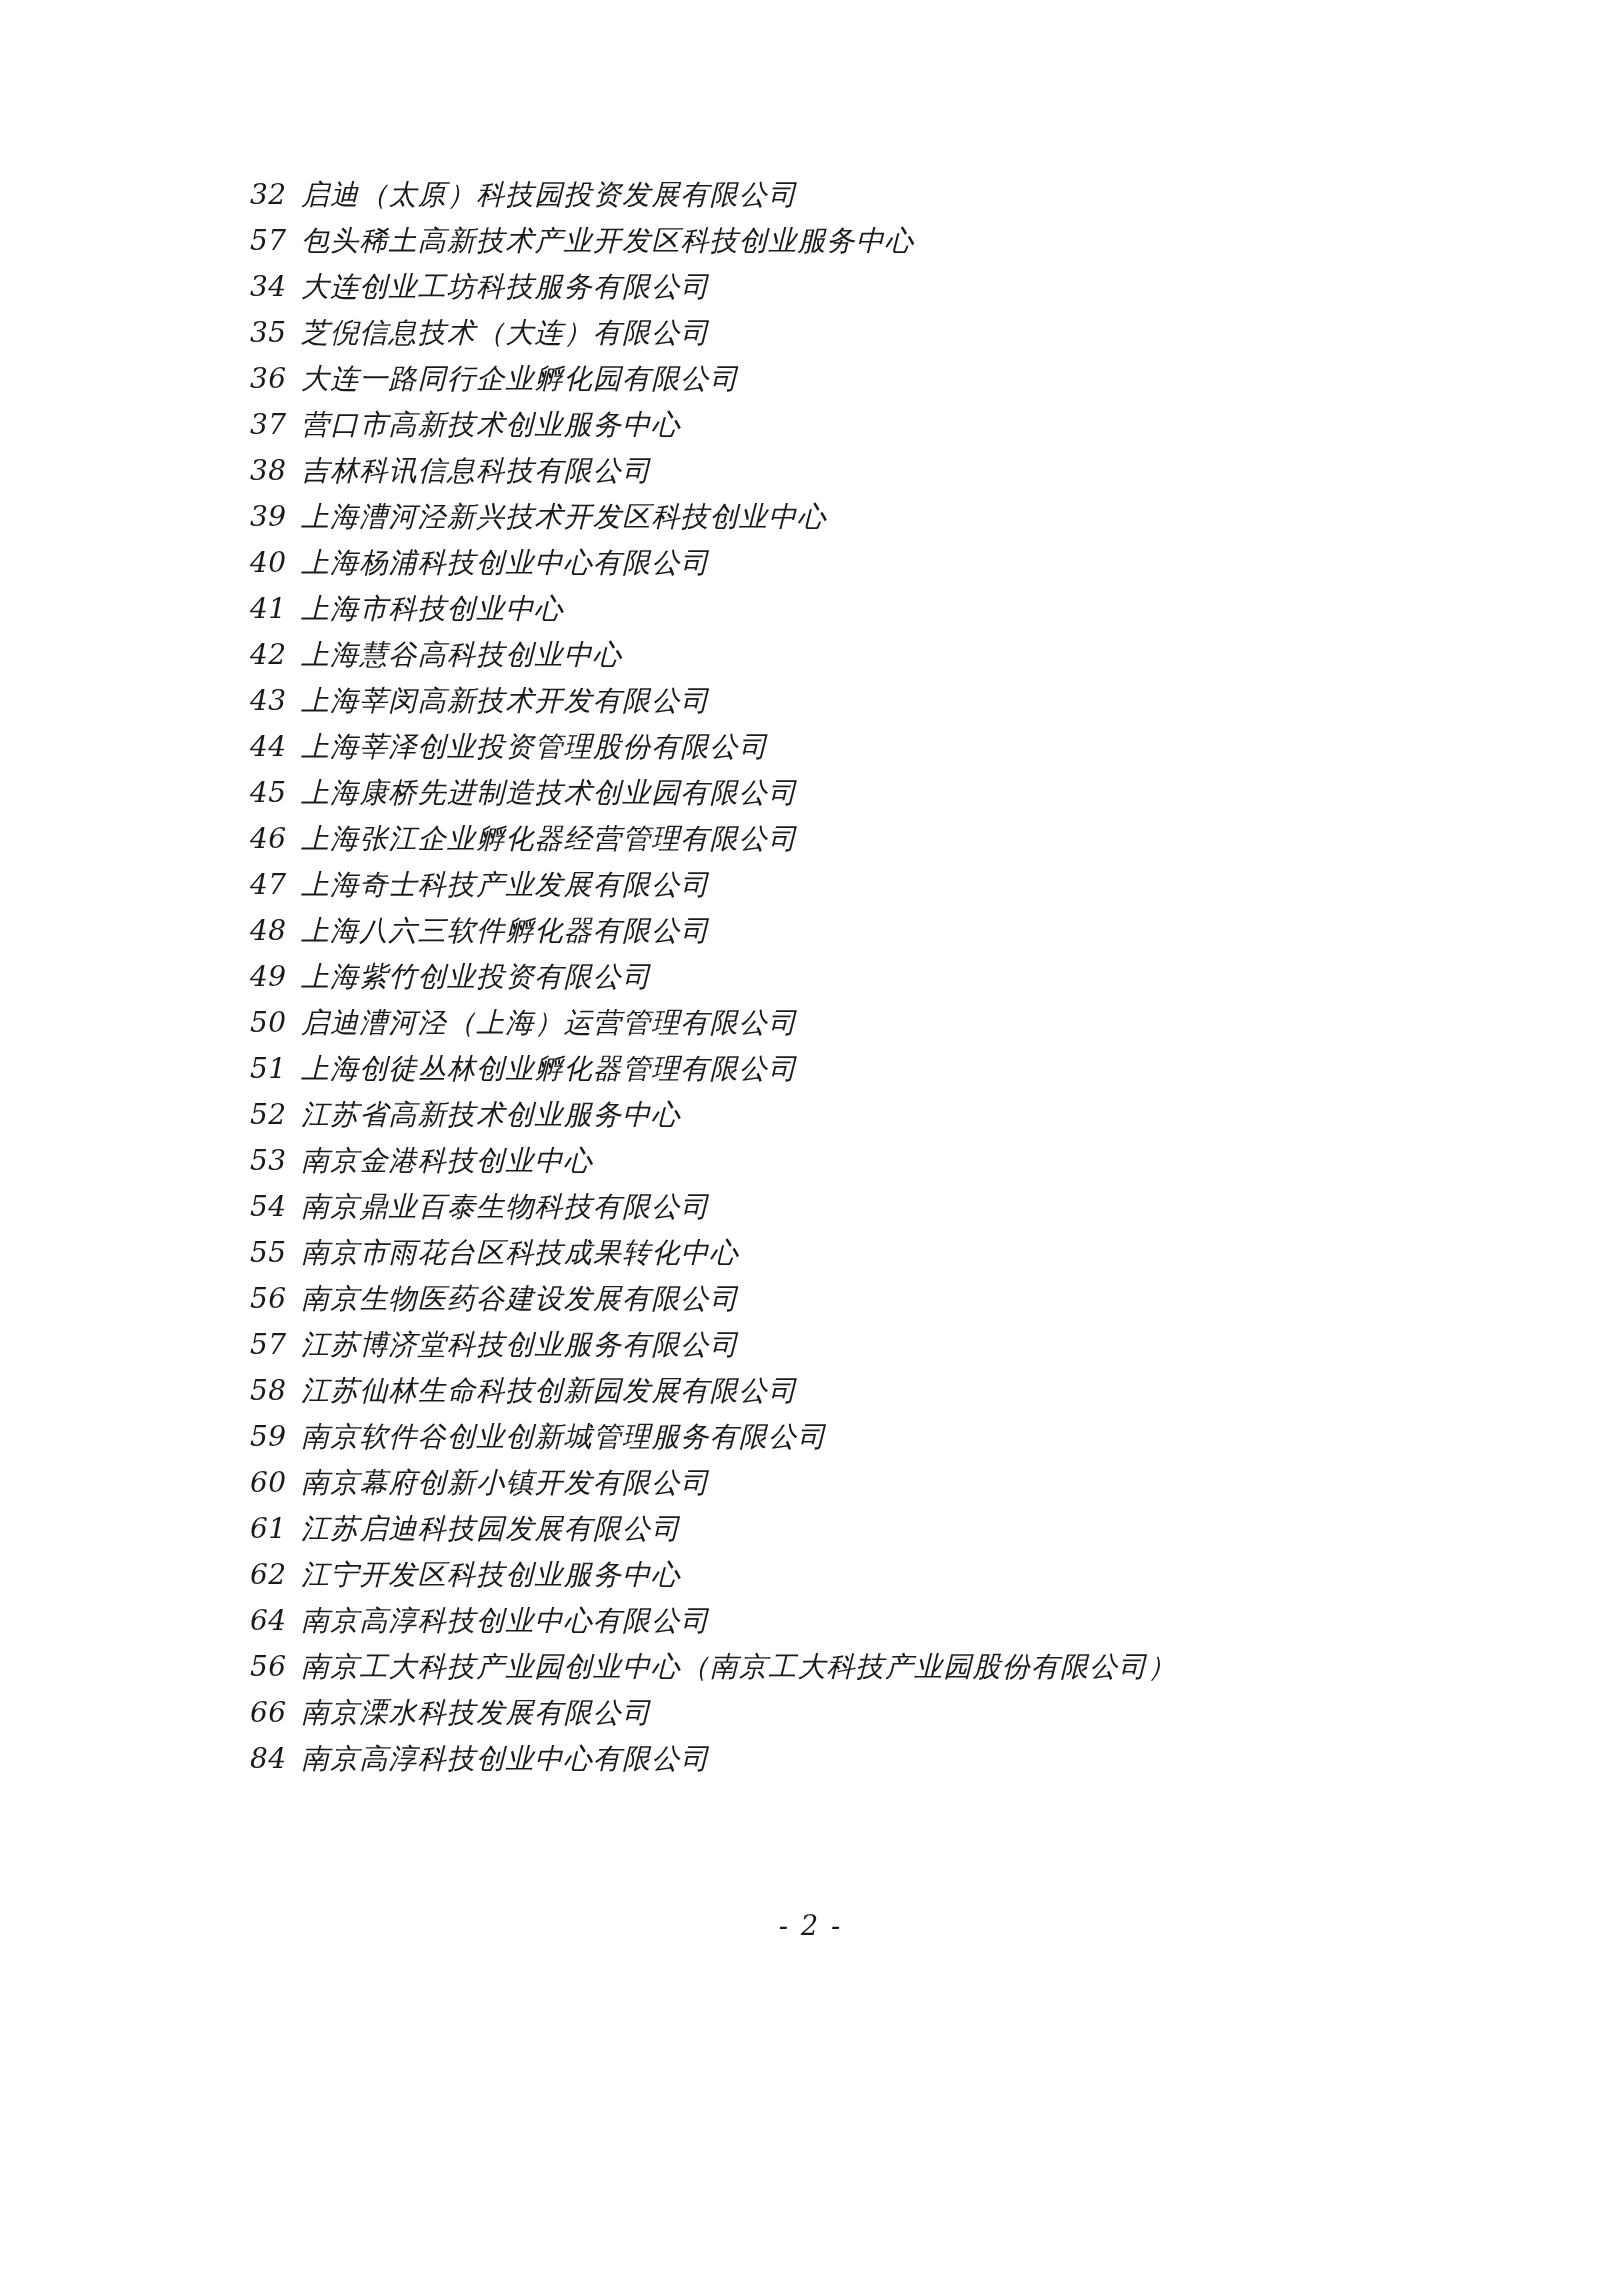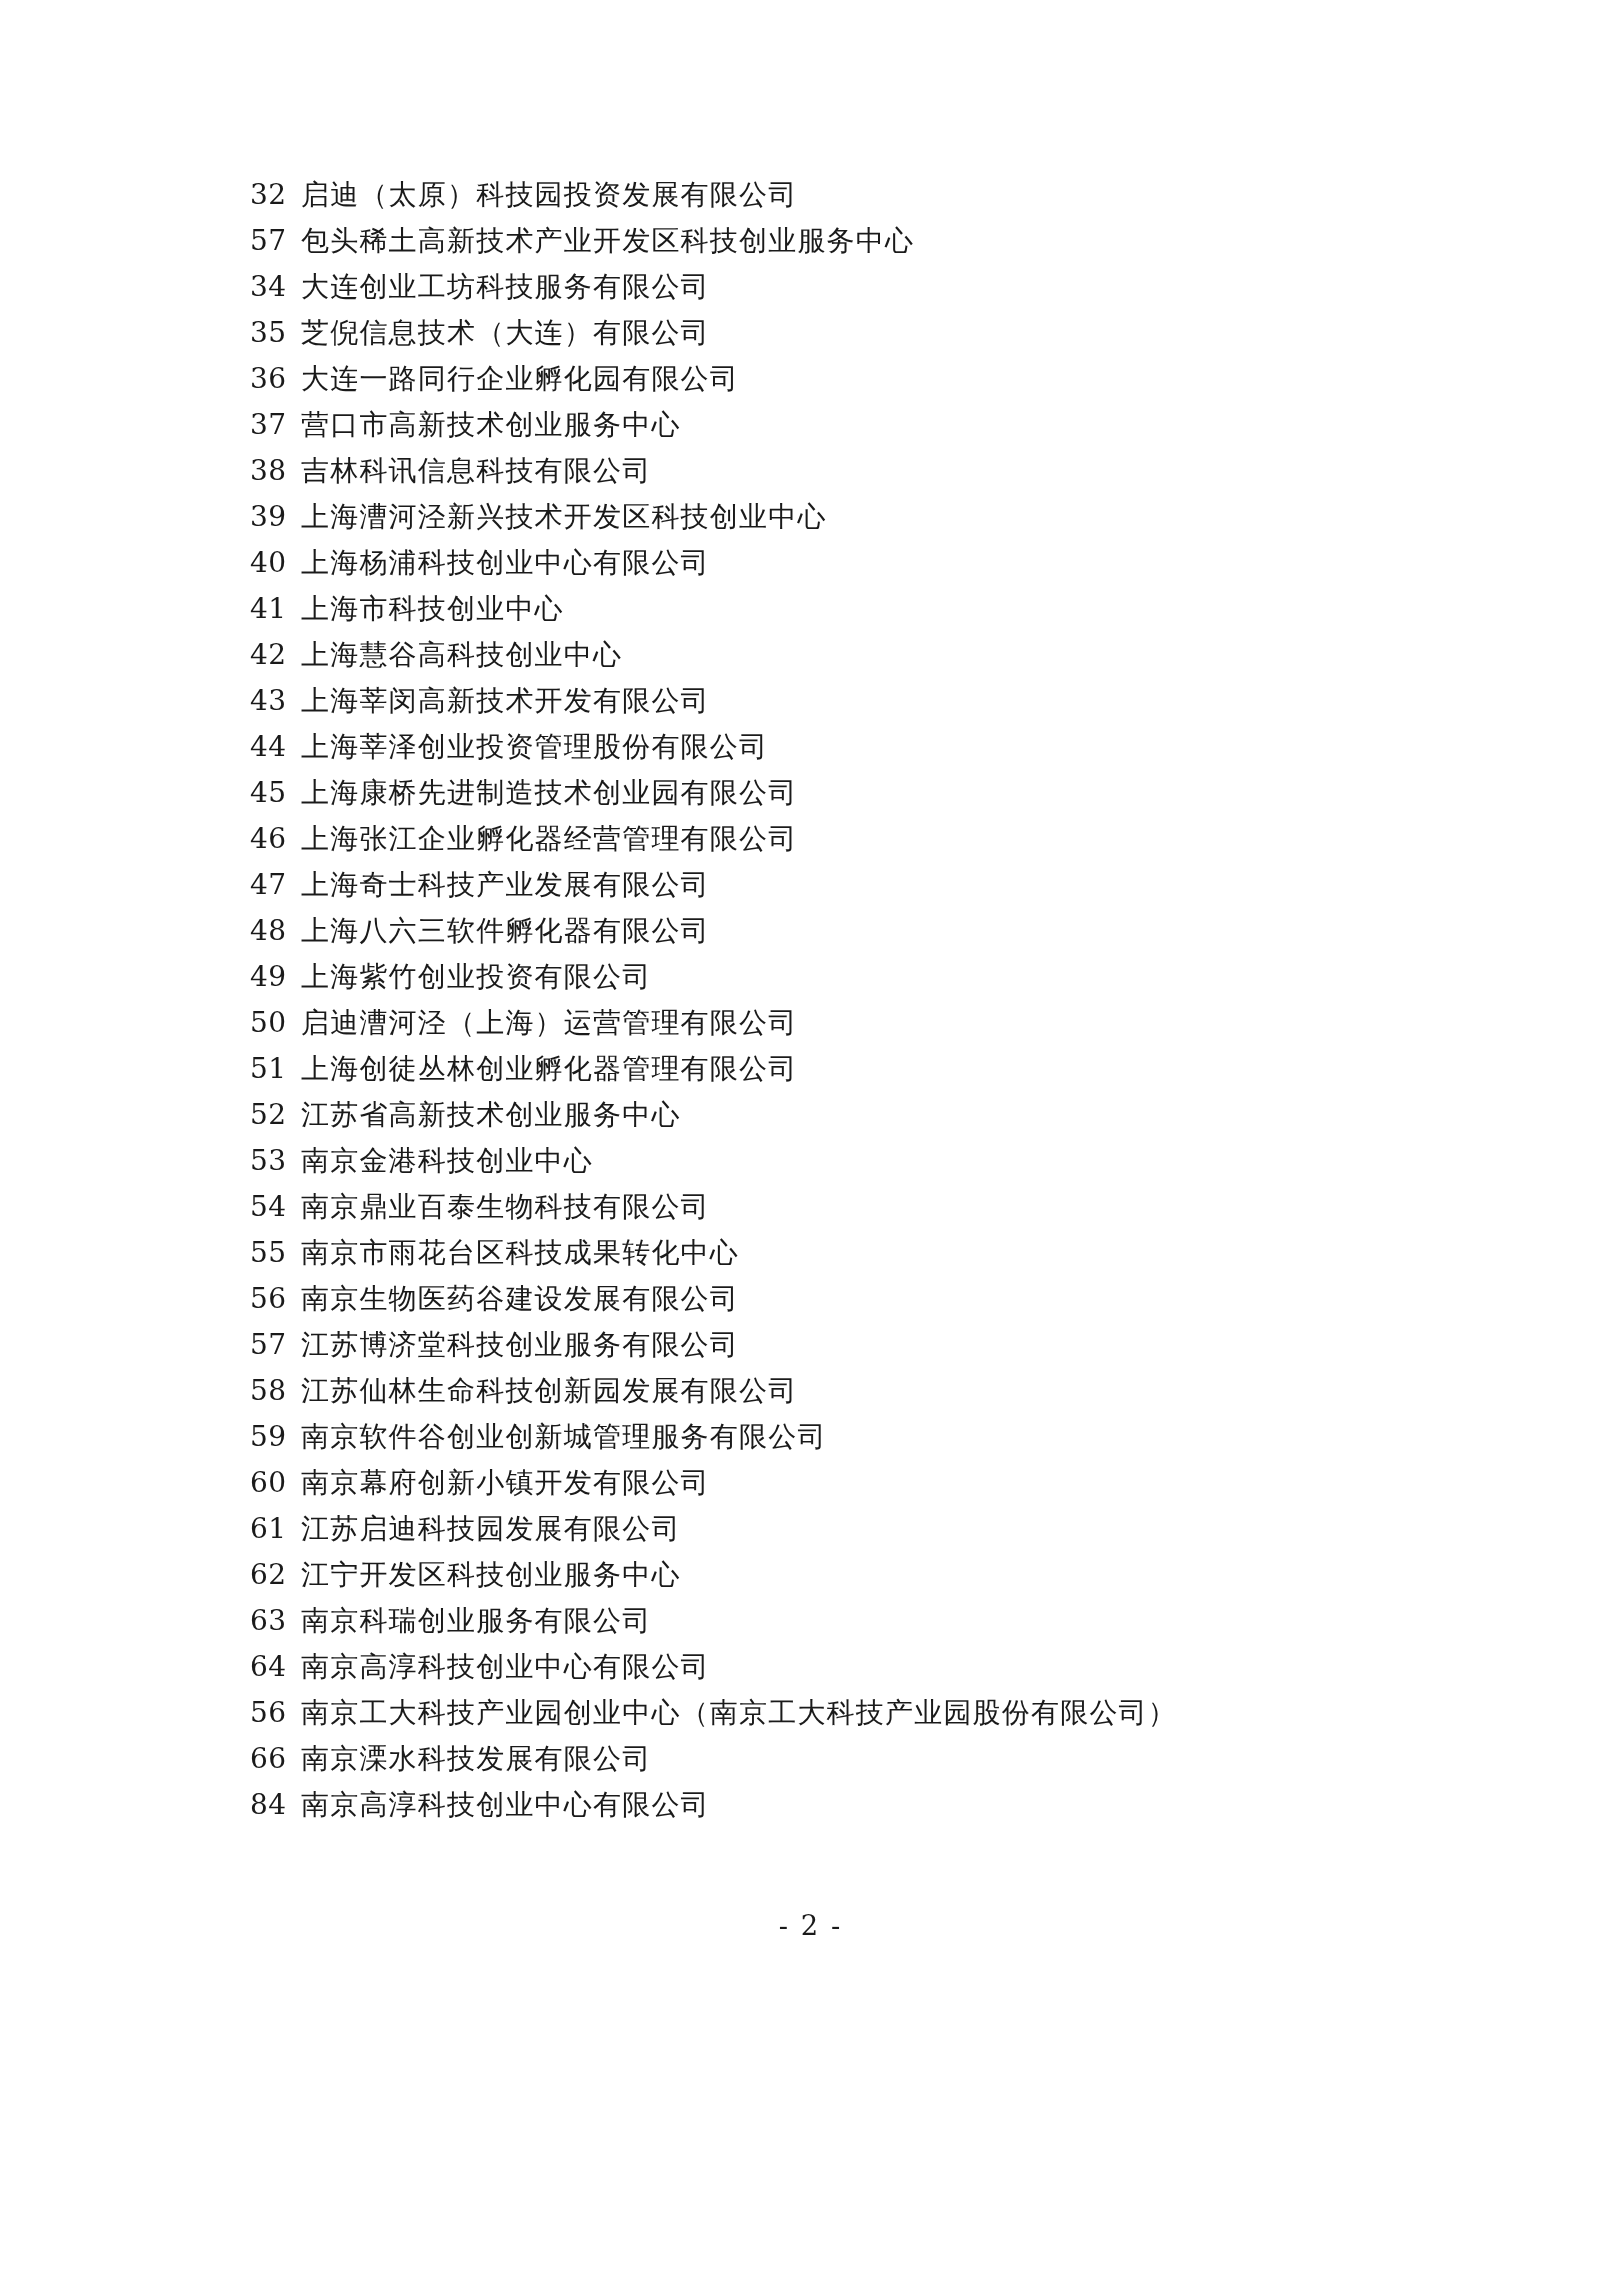--- a/index.html
+++ b/index.html
@@ -16,20 +16,21 @@
     overflow: hidden;
   }
   .page {
     position: absolute;
     top: 0;
     left: 0;
     width: 1621px;
     height: 2113px;
     box-sizing: border-box;
     padding: 181px 225px 0 250px;
+    font-style: italic;
   }
   .entry-list {
     list-style: none;
     margin: 0;
     padding: 0;
   }
   .entry {
     display: flex;
     align-items: baseline;
     margin-bottom: 18px;
@@ -185,24 +186,20 @@
       </li>
       <li class="entry">
         <span class="entry-num">61</span>
         <span class="entry-name">江苏启迪科技园发展有限公司</span>
       </li>
       <li class="entry">
         <span class="entry-num">62</span>
         <span class="entry-name">江宁开发区科技创业服务中心</span>
       </li>
       <li class="entry">
-        <span class="entry-num">63</span>
-        <span class="entry-name">南京科瑞创业服务有限公司</span>
-      </li>
-      <li class="entry">
         <span class="entry-num">64</span>
         <span class="entry-name">南京高淳科技创业中心有限公司</span>
       </li>
       <li class="entry">
         <span class="entry-num">56</span>
         <span class="entry-name">南京工大科技产业园创业中心（南京工大科技产业园股份有限公司）</span>
       </li>
       <li class="entry">
         <span class="entry-num">66</span>
         <span class="entry-name">南京溧水科技发展有限公司</span>

